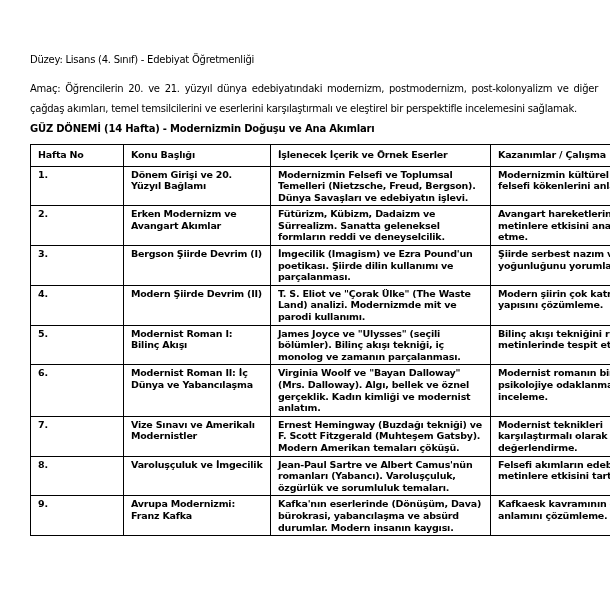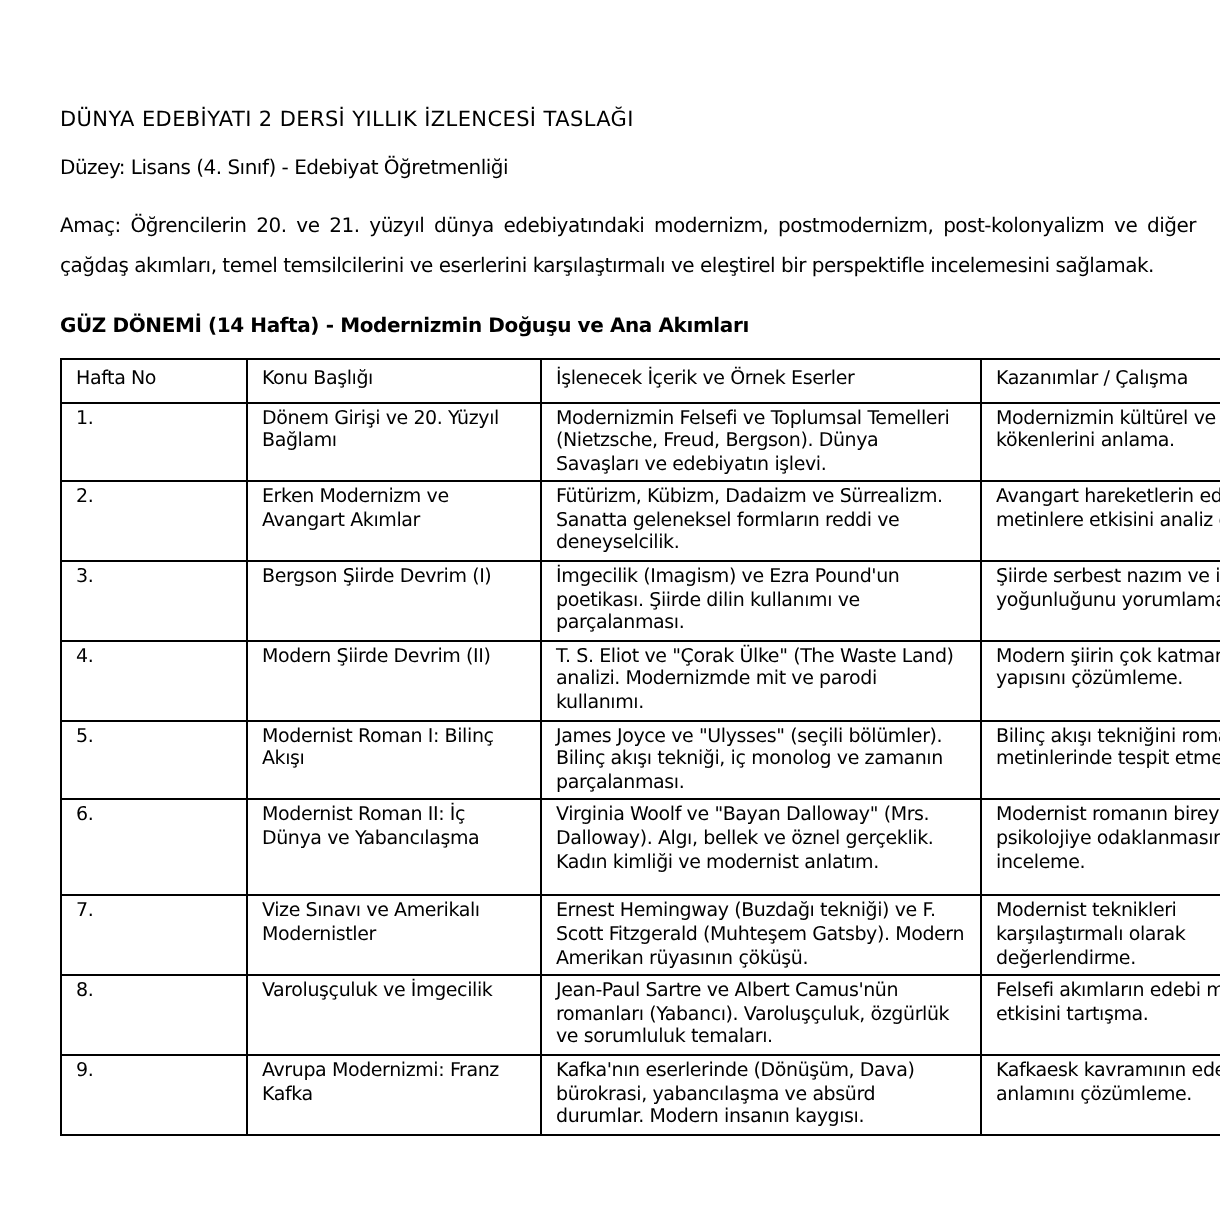--- a/index.html
+++ b/index.html
@@ -12,50 +12,49 @@
   .doc-title{
     font-size:10.5px;line-height:12px;letter-spacing:.2px;
     margin:0 0 13px 0;font-weight:normal;white-space:nowrap;
   }
   .meta-line{
     font-size:10px;line-height:11.5px;letter-spacing:-.25px;
     margin:0 0 13.5px 0;white-space:nowrap;
   }
   .objective{
     font-size:10px;line-height:19.5px;letter-spacing:-.25px;
-    text-align:justify;margin:0 0 15px 0;
+    text-align:justify;margin:0 0 5px 0;
   }
   .section-heading{
     font-size:10px;line-height:11.5px;letter-spacing:-.2px;
     margin:0 0 9px 0;white-space:nowrap;font-weight:bold;
   }
   table.syllabus{
     border-collapse:collapse;table-layout:fixed;width:566px;
   }
   .syllabus th,.syllabus td{
     border:1.5px solid #000000;
     font-size:9.5px;line-height:11.6px;letter-spacing:-.2px;
-    font-weight:normal;vertical-align:top;
+    font-weight:bold;vertical-align:top;
     padding:2px 7px;text-align:left;overflow:hidden;
   }
   .syllabus thead tr{height:22px}
   .syllabus th{vertical-align:middle;white-space:nowrap}
   .syllabus tbody tr{height:38px}
   .syllabus tbody tr:nth-child(6){height:48px}
   .syllabus tbody tr:nth-child(7),
   .syllabus tbody tr:nth-child(8){height:39px}
   .syllabus tbody tr:nth-child(9){height:40px}
   .cell-justify{text-align:justify}
 </style>
 </head>
 <body>
 
 <div class="page">
 
-  <h1 class="doc-title">DÜNYA EDEBİYATI 2 DERSİ YILLIK İZLENCESİ TASLAĞI</h1>
 
 
   <p class="meta-line">Düzey: Lisans (4. Sınıf) - Edebiyat Öğretmenliği</p>
 
 
   <p class="objective">Amaç: Öğrencilerin 20. ve 21. yüzyıl dünya edebiyatındaki modernizm, postmodernizm, post-kolonyalizm ve diğer çağdaş akımları, temel temsilcilerini ve eserlerini karşılaştırmalı ve eleştirel bir perspektifle incelemesini sağlamak.</p>
 
   <p class="section-heading">GÜZ DÖNEMİ (14 Hafta) - Modernizmin Doğuşu ve Ana Akımları</p>
 
   <table class="syllabus">
@@ -101,21 +100,21 @@
   </tr>
         <tr>
     <td>6.</td>
     <td class="cell-justify">Modernist Roman II: İç Dünya ve Yabancılaşma</td>
     <td class="cell-justify">Virginia Woolf ve "Bayan Dalloway" (Mrs. Dalloway). Algı, bellek ve öznel gerçeklik. Kadın kimliği ve modernist anlatım.</td>
     <td class="cell-justify">Modernist romanın birey ve psikolojiye odaklanmasını inceleme.</td>
   </tr>
         <tr>
     <td>7.</td>
     <td class="cell-justify">Vize Sınavı ve Amerikalı Modernistler</td>
-    <td class="cell-justify">Ernest Hemingway (Buzdağı tekniği) ve F. Scott Fitzgerald (Muhteşem Gatsby). Modern Amerikan rüyasının çöküşü.</td>
+    <td class="cell-justify">Ernest Hemingway (Buzdağı tekniği) ve F. Scott Fitzgerald (Muhteşem Gatsby). Modern Amerikan temaları çöküşü.</td>
     <td class="cell-justify">Modernist teknikleri karşılaştırmalı olarak değerlendirme.</td>
   </tr>
         <tr>
     <td>8.</td>
     <td class="cell-justify">Varoluşçuluk ve İmgecilik</td>
     <td class="cell-justify">Jean-Paul Sartre ve Albert Camus'nün romanları (Yabancı). Varoluşçuluk, özgürlük ve sorumluluk temaları.</td>
     <td class="cell-justify">Felsefi akımların edebi metinlere etkisini tartışma.</td>
   </tr>
         <tr>
     <td>9.</td>

